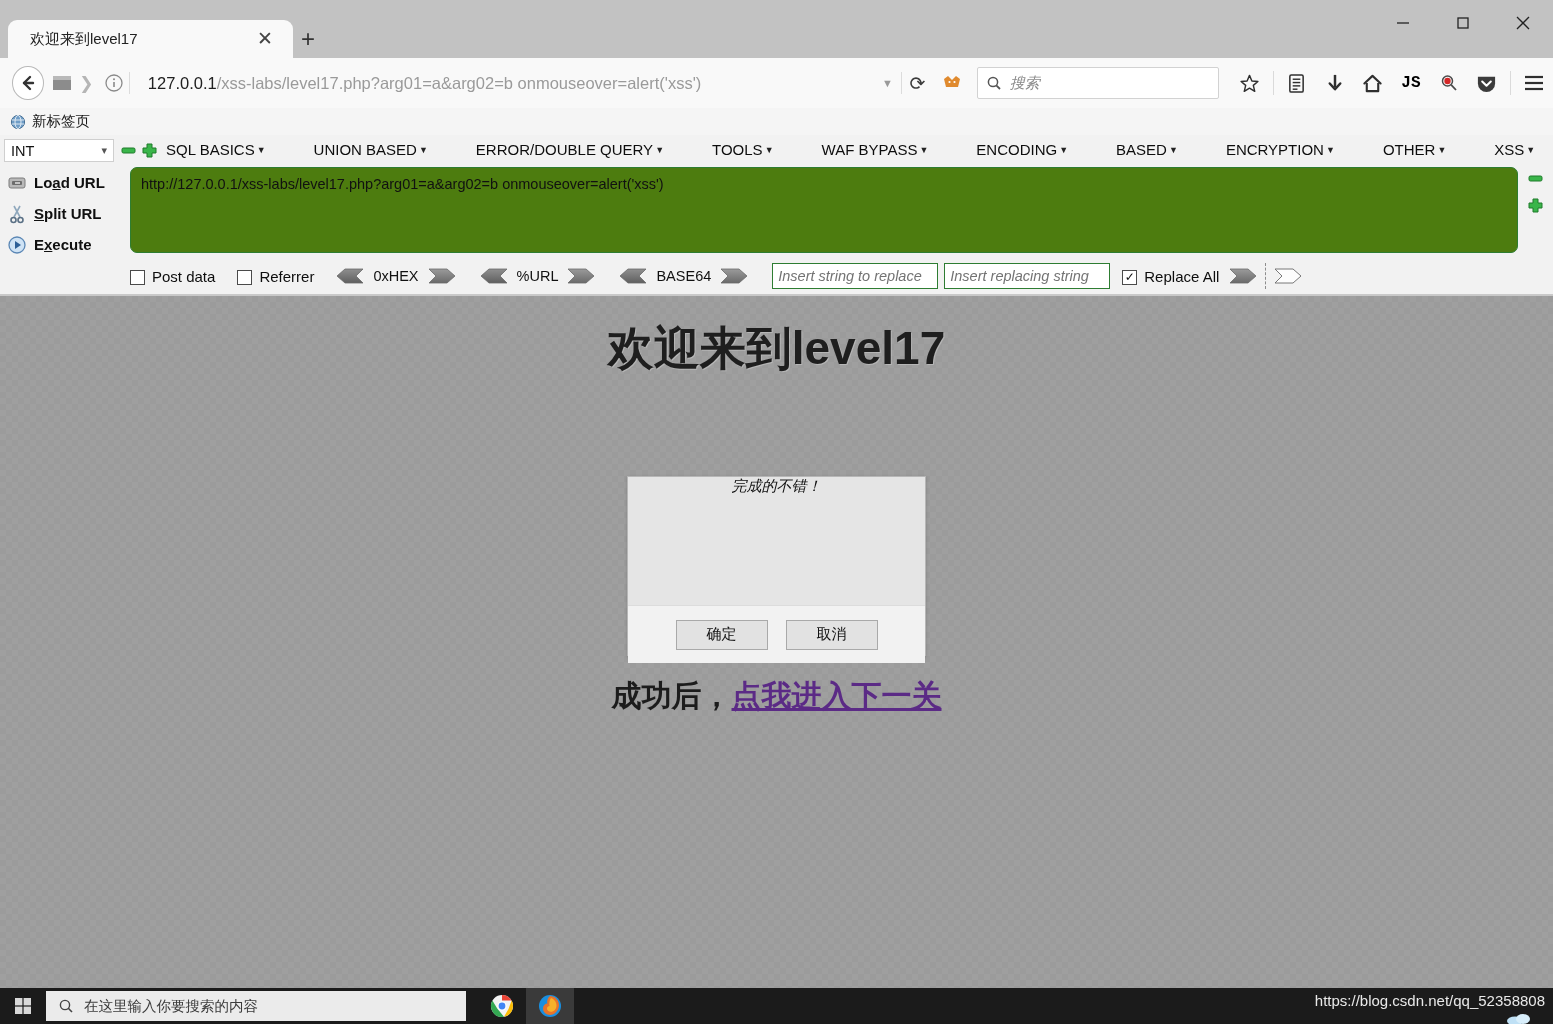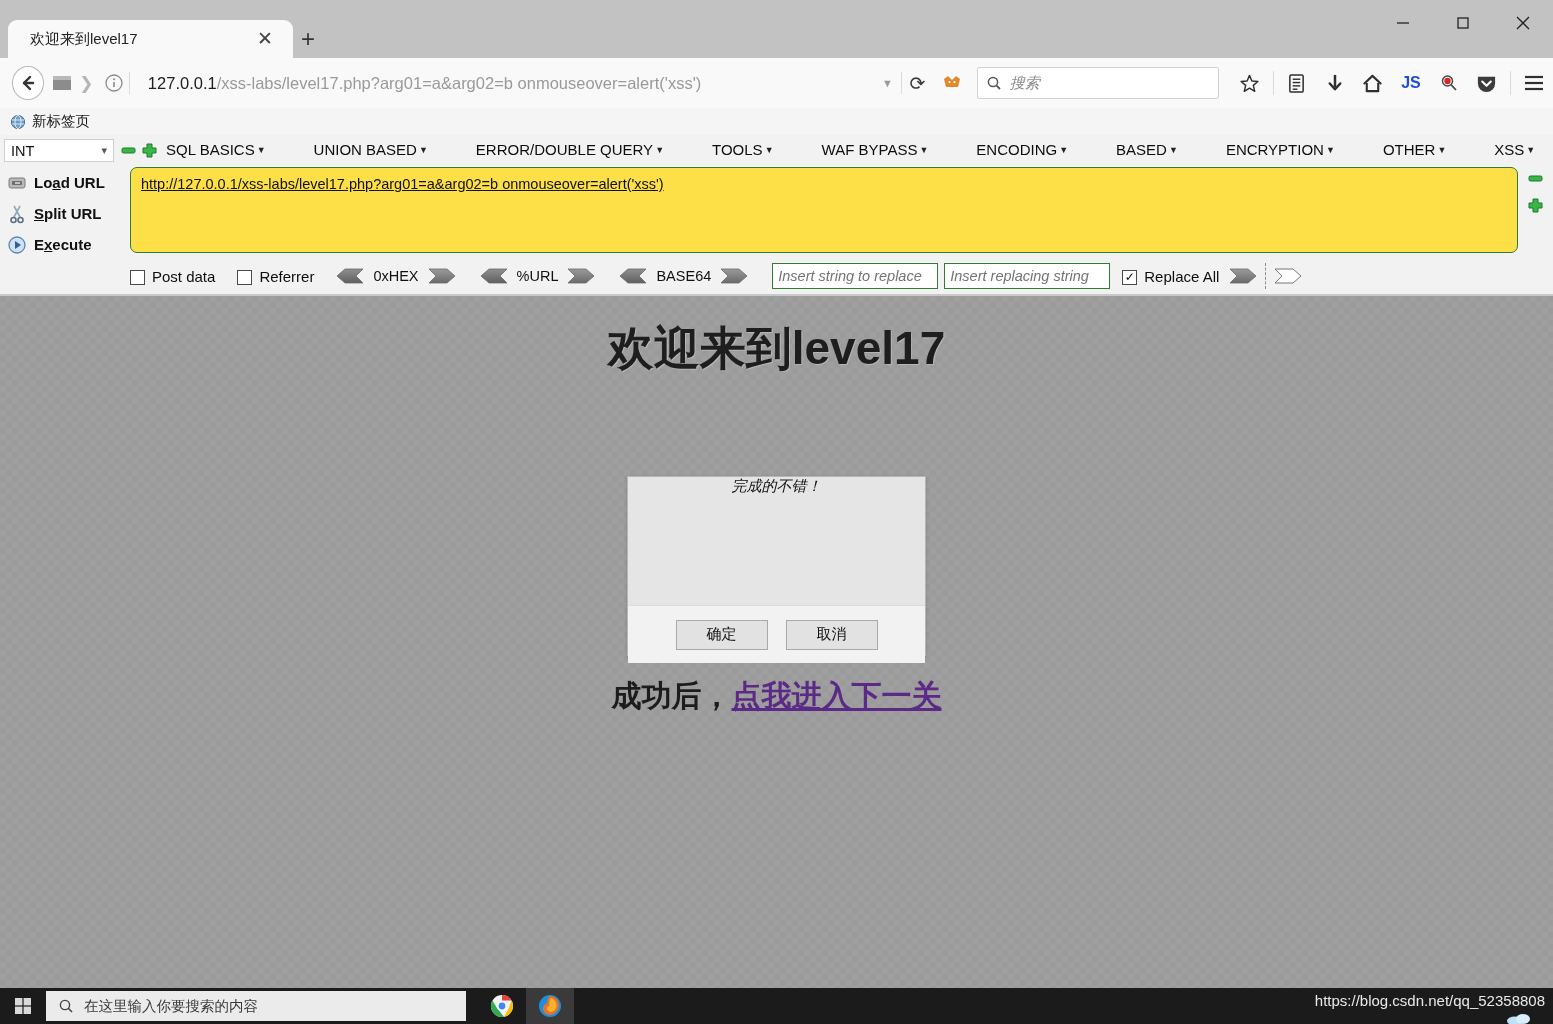--- a/index.html
+++ b/index.html
@@ -115,24 +115,23 @@
   .hb-menu-item .mcaret { font-size: 9px; color: #222; margin-left: 2px; vertical-align: 2px; }
 
   .hb-actions { position: absolute; left: 0px; top: 32px; width: 126px; }
   .hb-act { display: flex; align-items: center; height: 31px; cursor: pointer; }
   .hb-act .ico { width: 34px; display: flex; justify-content: center; align-items: center; }
   .hb-act .lbl { font-size: 15px; color: #101010; font-weight: bold; }
   .hb-act .lbl u { text-decoration: underline; }
 
   .hb-textarea {
     position: absolute; left: 130px; top: 32px; width: 1388px; height: 86px;
-    background: #fde047; border: 1.5px solid #2e7d32; border-radius: 7px;
+    background: #4d7c0f; border: 1.5px solid #2e7d32; border-radius: 7px;
     padding: 8px 10px; font-size: 14.5px; color: #111; overflow: hidden;
     font-family: "Liberation Sans", sans-serif;
-    text-decoration: underline;
   }
   .hb-side { position: absolute; left: 1528px; top: 36px; width: 20px; }
   .hb-side .pm-btn { position: static; display: block; margin-bottom: 12px; }
 
   .hb-bottom {
     position: absolute; left: 130px; top: 126px; height: 30px;
     display: flex; align-items: center;
   }
   .cbx-wrap { display: flex; align-items: flex-end; margin-right: 22px; cursor: pointer; }
   .cbx {
@@ -321,21 +320,21 @@
             <path d="M4.5 11 L10 17 L15.5 11" fill="none" stroke="#2f2f2f" stroke-width="2.6" stroke-linecap="round" stroke-linejoin="round"></path>
           </svg>
       </div>
       <div class="tb-ic">
         <svg width="21" height="21" viewBox="0 0 22 22">
             <path d="M2.5 11 L11 3 L19.5 11" fill="none" stroke="#2f2f2f" stroke-width="2.2" stroke-linecap="round" stroke-linejoin="round"></path>
             <path d="M5 10.5 V19 H17 V10.5" fill="none" stroke="#2f2f2f" stroke-width="2.2" stroke-linejoin="round"></path>
           </svg>
       </div>
       <div class="tb-ic">
-        <span style="color:#1d4ed8;font-weight:bold;font-size:16px;font-family:Liberation Sans, sans-serif;">JS</span>
+        <span style="color:#000000;font-weight:bold;font-size:16px;font-family:Liberation Mono, monospace;">JS</span>
       </div>
       <div class="tb-ic">
         <svg width="20" height="20" viewBox="0 0 20 20">
           <circle cx="8.5" cy="8" r="5" fill="none" stroke="#4a4a4a" stroke-width="1.5"></circle>
           <circle cx="8.5" cy="8" r="3.2" fill="#d42828"></circle>
           <line x1="12.2" y1="11.8" x2="17" y2="17" stroke="#4a4a4a" stroke-width="1.8"></line>
         </svg>
       </div>
       <div class="tb-ic">
         <svg width="21" height="21" viewBox="0 0 22 22">

